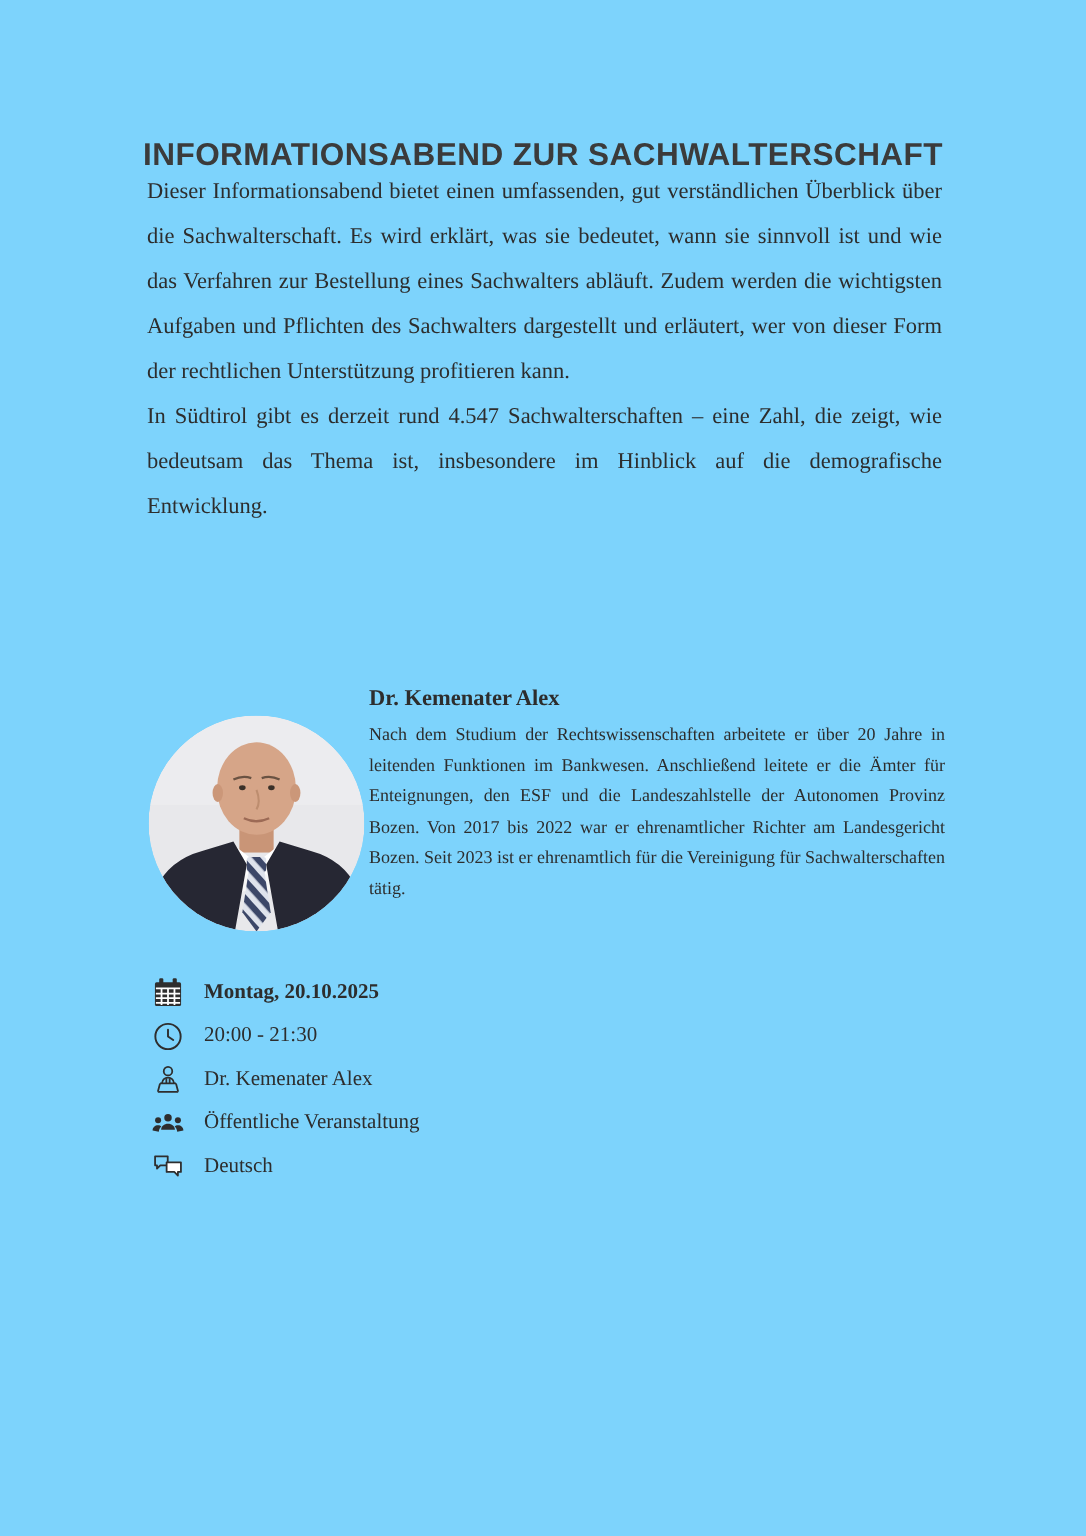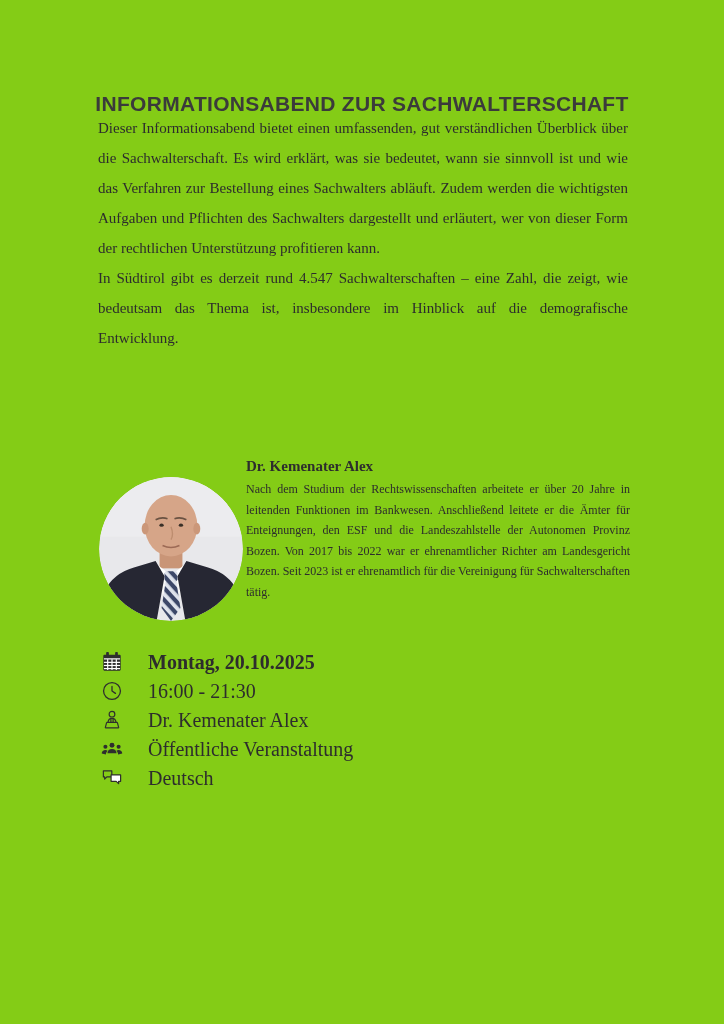--- a/index.html
+++ b/index.html
@@ -1,21 +1,21 @@
 <!DOCTYPE html>
 <html lang="de"><head>
 <meta charset="utf-8">
 <style>
   html, body { margin: 0; padding: 0; background: #ffffff; }
   .page {
     position: relative;
     width: 724px;
     height: 1024px;
     margin: 0 auto;
-    background: #84cc16;
+    background: #7dd3fc;
     font-family: "Liberation Serif", serif;
     color: #2d2d2d;
     overflow: hidden;
   }
   .page-title {
     position: absolute;
     top: 78px;
     left: 0;
     width: 100%;
     text-align: center;
@@ -78,21 +78,21 @@
     width: 24px;
     height: 24px;
     margin-right: 12px;
     color: #2e2e2e;
     display: flex;
     align-items: center;
     justify-content: center;
     flex: 0 0 24px;
   }
   .details-icon svg { width: 22px; height: 22px; display: block; }
-  .details-label { font-size: 20px; color: #2d2d2d; white-space: nowrap; margin-left: 12px; }
+  .details-label { font-size: 14px; color: #2d2d2d; white-space: nowrap; }
   .details-list .details-row:nth-of-type(1) .details-label { font-weight: 700; }
 </style>
 </head>
 <body>
 
 <div class="page">
 
   <h1 class="page-title">INFORMATIONSABEND ZUR SACHWALTERSCHAFT</h1>
 
   <div class="article">
@@ -166,21 +166,21 @@
         <span class="details-label">Montag, 20.10.2025</span>
       </div>
 
       <div class="details-row">
         <span class="details-icon">
   <svg viewBox="0 0 24 24" fill="none" stroke="currentColor" stroke-width="1.4" aria-hidden="true">
     <circle cx="12" cy="12" r="9.2"></circle>
     <path d="M12 7 V12 L15.8 14.6" stroke-linecap="round" stroke-linejoin="round"></path>
   </svg>
 </span>
-        <span class="details-label">16:00 - 21:30</span>
+        <span class="details-label">20:00 - 21:30</span>
       </div>
 
 
       <div class="details-row">
         <span class="details-icon">
   <svg viewBox="0 0 24 24" fill="none" stroke="currentColor" stroke-width="1.3" aria-hidden="true">
     <circle cx="12" cy="5.6" r="3.1"></circle>
     <path d="M7.6 14.5 c0.4-2.8 2.1-4.2 4.4-4.2 s4 1.4 4.4 4.2"></path>
     <path d="M10.8 10.8 v3.7 M13.2 10.8 v3.7"></path>
     <path d="M6.2 14.5 h11.6 M4.6 20.6 h14.8 M6.2 14.5 L4.6 20.6 M17.8 14.5 L19.4 20.6" stroke-linejoin="round"></path>

